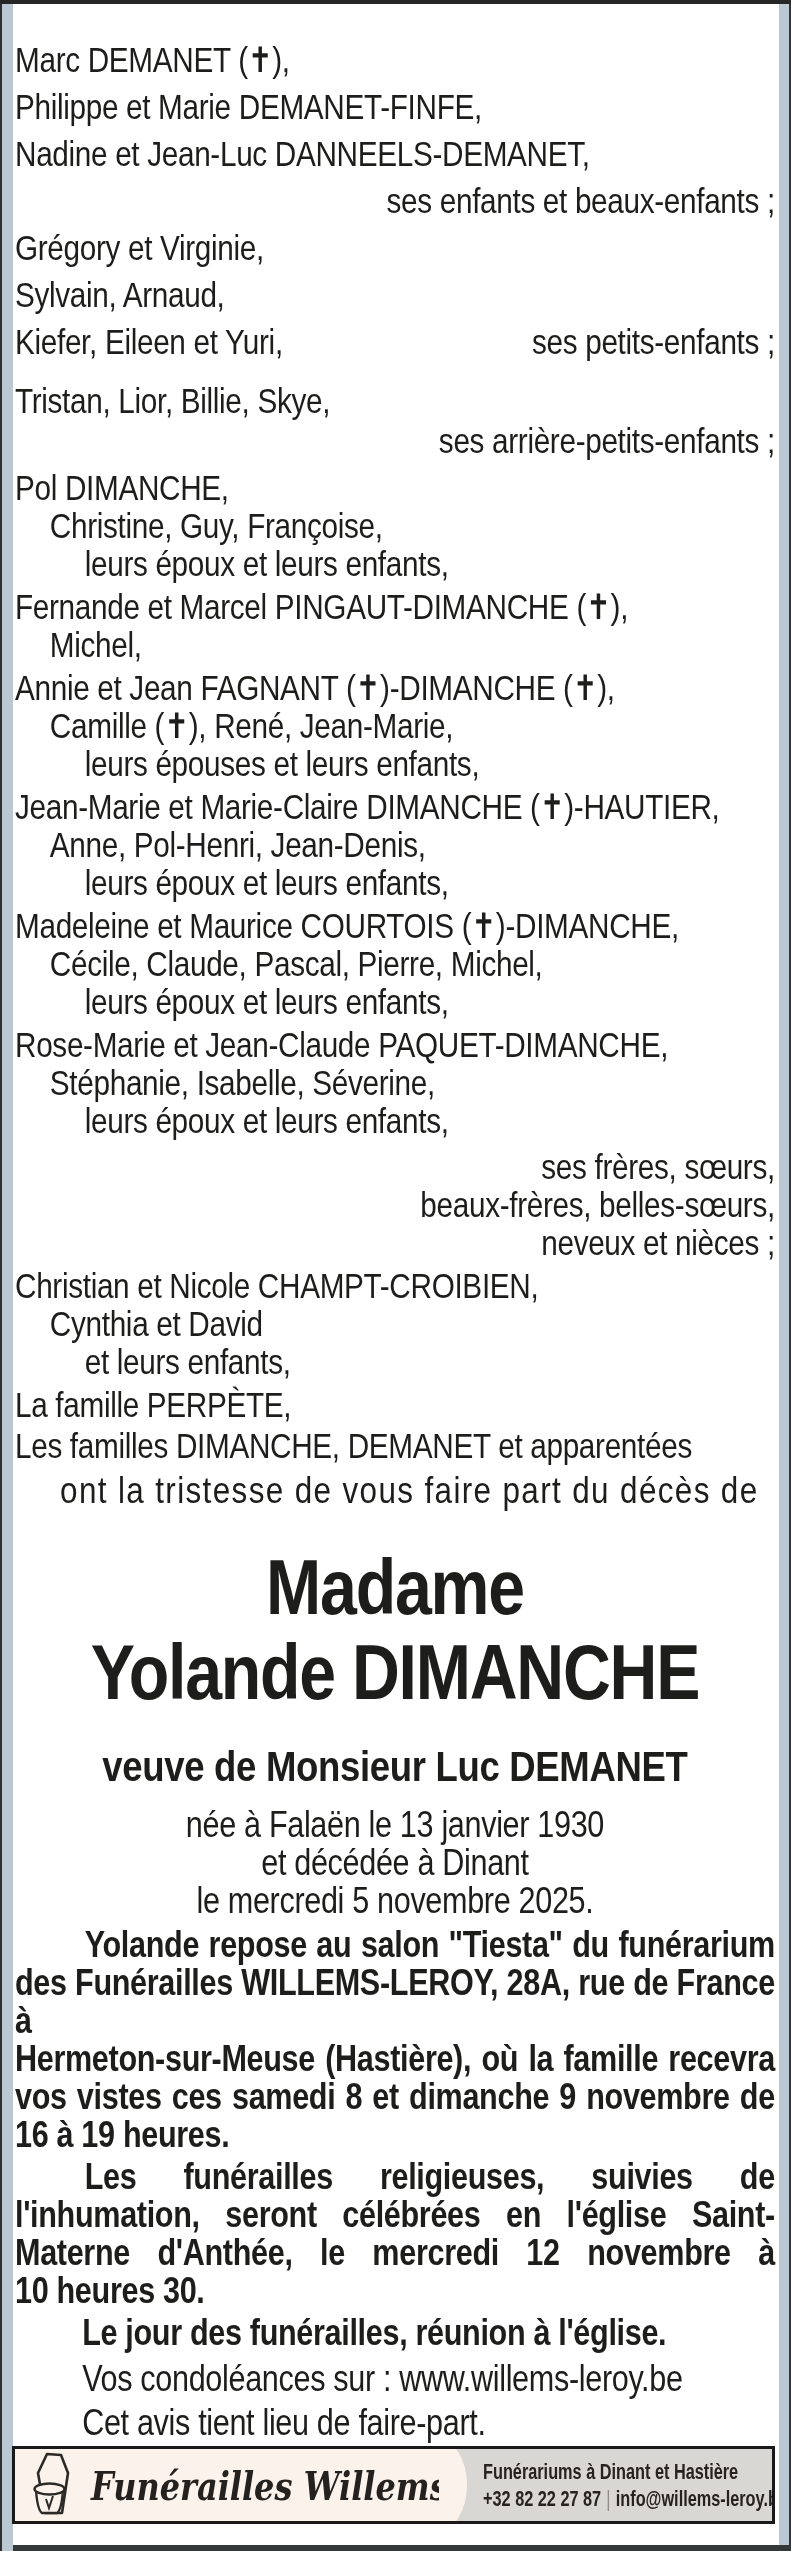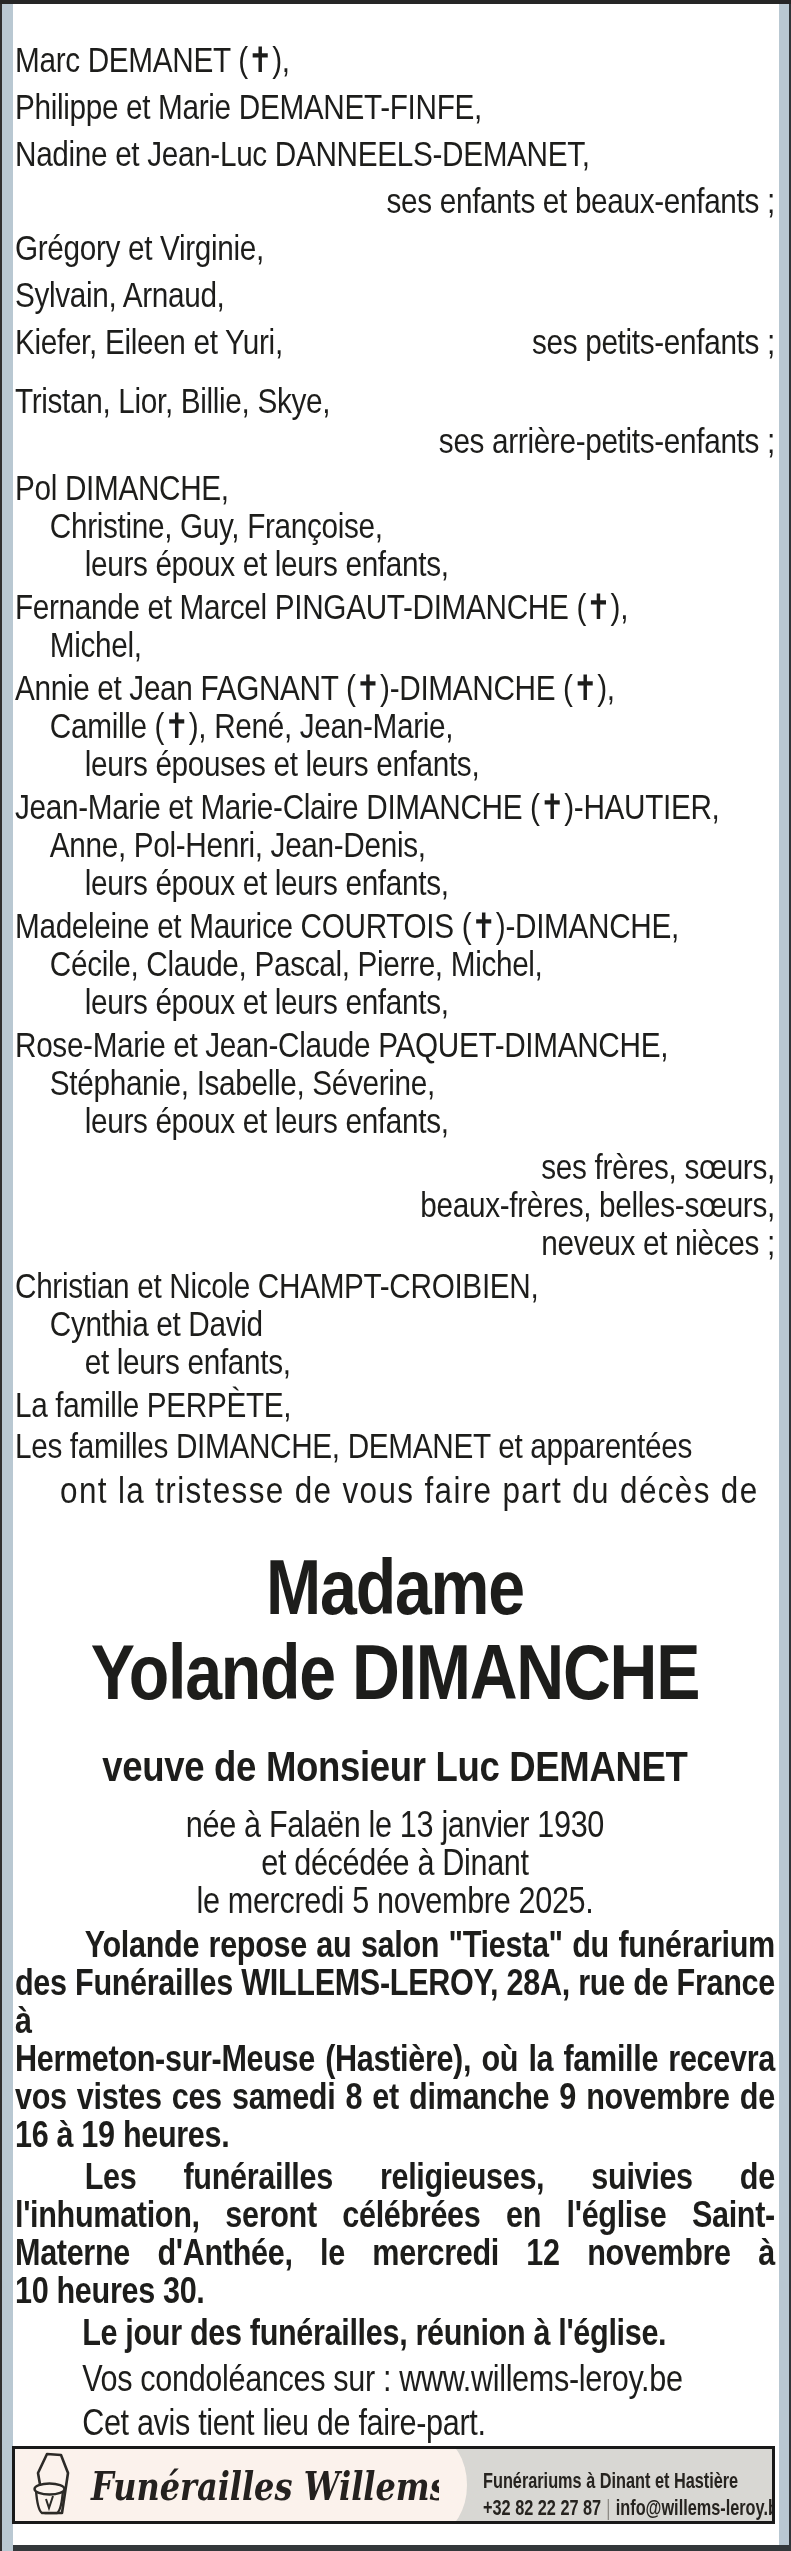--- a/index.html
+++ b/index.html
@@ -61,21 +61,21 @@
     border:3px solid #191919; box-sizing:border-box; display:flex;
     background:#fbf2ec;
   }
   .f-left { flex:1; display:flex; align-items:center; padding-left:16px;
             gap:16px; overflow:hidden; }
   .coffin { flex:0 0 auto; }
   .brand  { font-family:"DejaVu Serif", serif; font-style:italic; font-weight:700;
             font-size:40px; color:#24211f; white-space:nowrap;
             transform:scaleX(.8); transform-origin:0 50%; }
   .f-right { position:relative; width:333px; background:#d8d7d3; overflow:hidden;
-             display:flex; align-items:flex-end; box-sizing:border-box; padding-left:44px; }
+             display:flex; align-items:center; box-sizing:border-box; padding-left:44px; }
   .f-right .notch { position:absolute; left:-30px; top:50%; transform:translateY(-50%);
              width:58px; height:92px; background:#fbf2ec; border-radius:50%; }
   .fr-text { position:relative; transform:scaleX(.74); transform-origin:0 50%;
              width:136%; }
   .fr-line { font-weight:700; font-size:22px; line-height:27px; white-space:nowrap;
              color:#26231f; }
   .sep { color:#8e8b86; padding:0 7px; font-weight:400; }
 </style>
 </head>
 <body>

